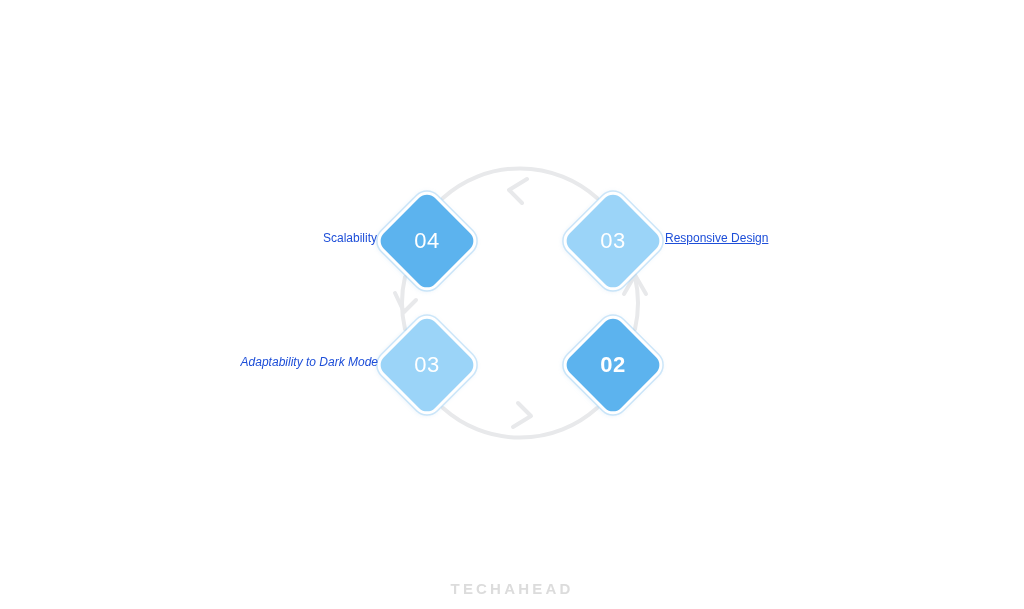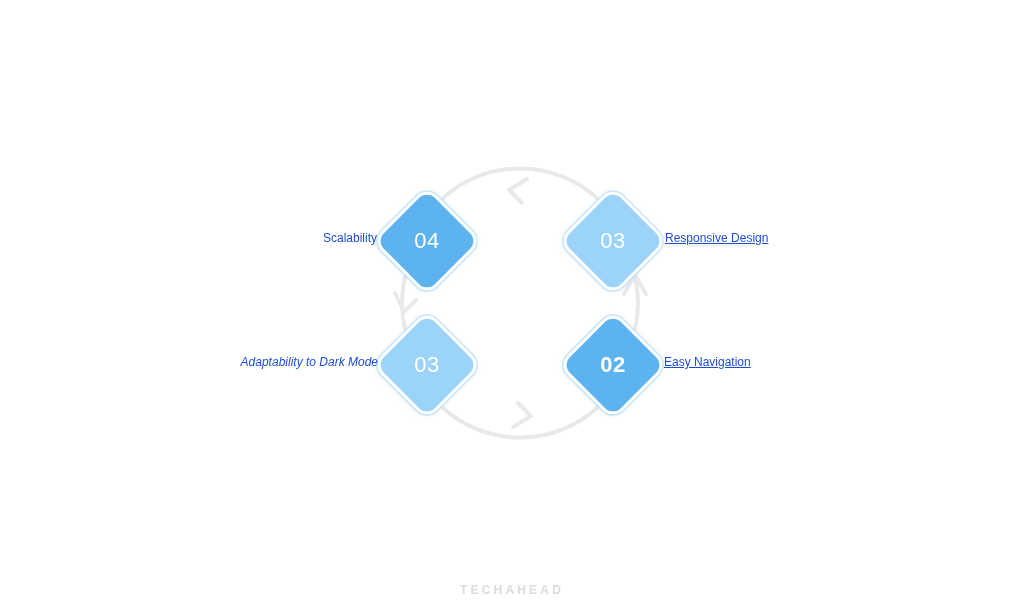--- a/index.html
+++ b/index.html
@@ -81,21 +81,21 @@
   .label-right { text-align: left; text-decoration: underline; }
 
   
   #watermark {
     position: absolute;
     left: 0;
     bottom: 12px;
     width: 1024px;
     text-align: center;
     color: #DCDCDC;
-    font-size: 12px;
+    font-size: 15px;
     font-weight: bold;
     letter-spacing: 3.2px;
     font-family: "Liberation Sans", sans-serif;
   }
 </style>
 </head>
 <body>
 
 <div id="canvas">
 
@@ -127,21 +127,20 @@
   <div class="node" style="left:574px; top:202px;">
     <div class="node-shape light"></div>
     <div class="node-num">03</div>
   </div>
   <div class="node-label label-right" style="left:665px; top:231px;">Responsive Design</div>
 
   <div class="node" style="left:574px; top:326px;font-weight:bold;">
     <div class="node-shape dark"></div>
     <div class="node-num">02</div>
   </div>
-  <div class="node-label label-right" style="left:664px; top:355px;">Easy Navigation</div>
 
   <div class="node" style="left:388px; top:326px;">
     <div class="node-shape light"></div>
     <div class="node-num">03</div>
   </div>
   <div class="node-label label-left" style="right:646px; top:355px;font-style:italic;">Adaptability to Dark Mode</div>
 
   <div class="node" style="left:388px; top:202px;">
     <div class="node-shape dark"></div>
     <div class="node-num">04</div>

